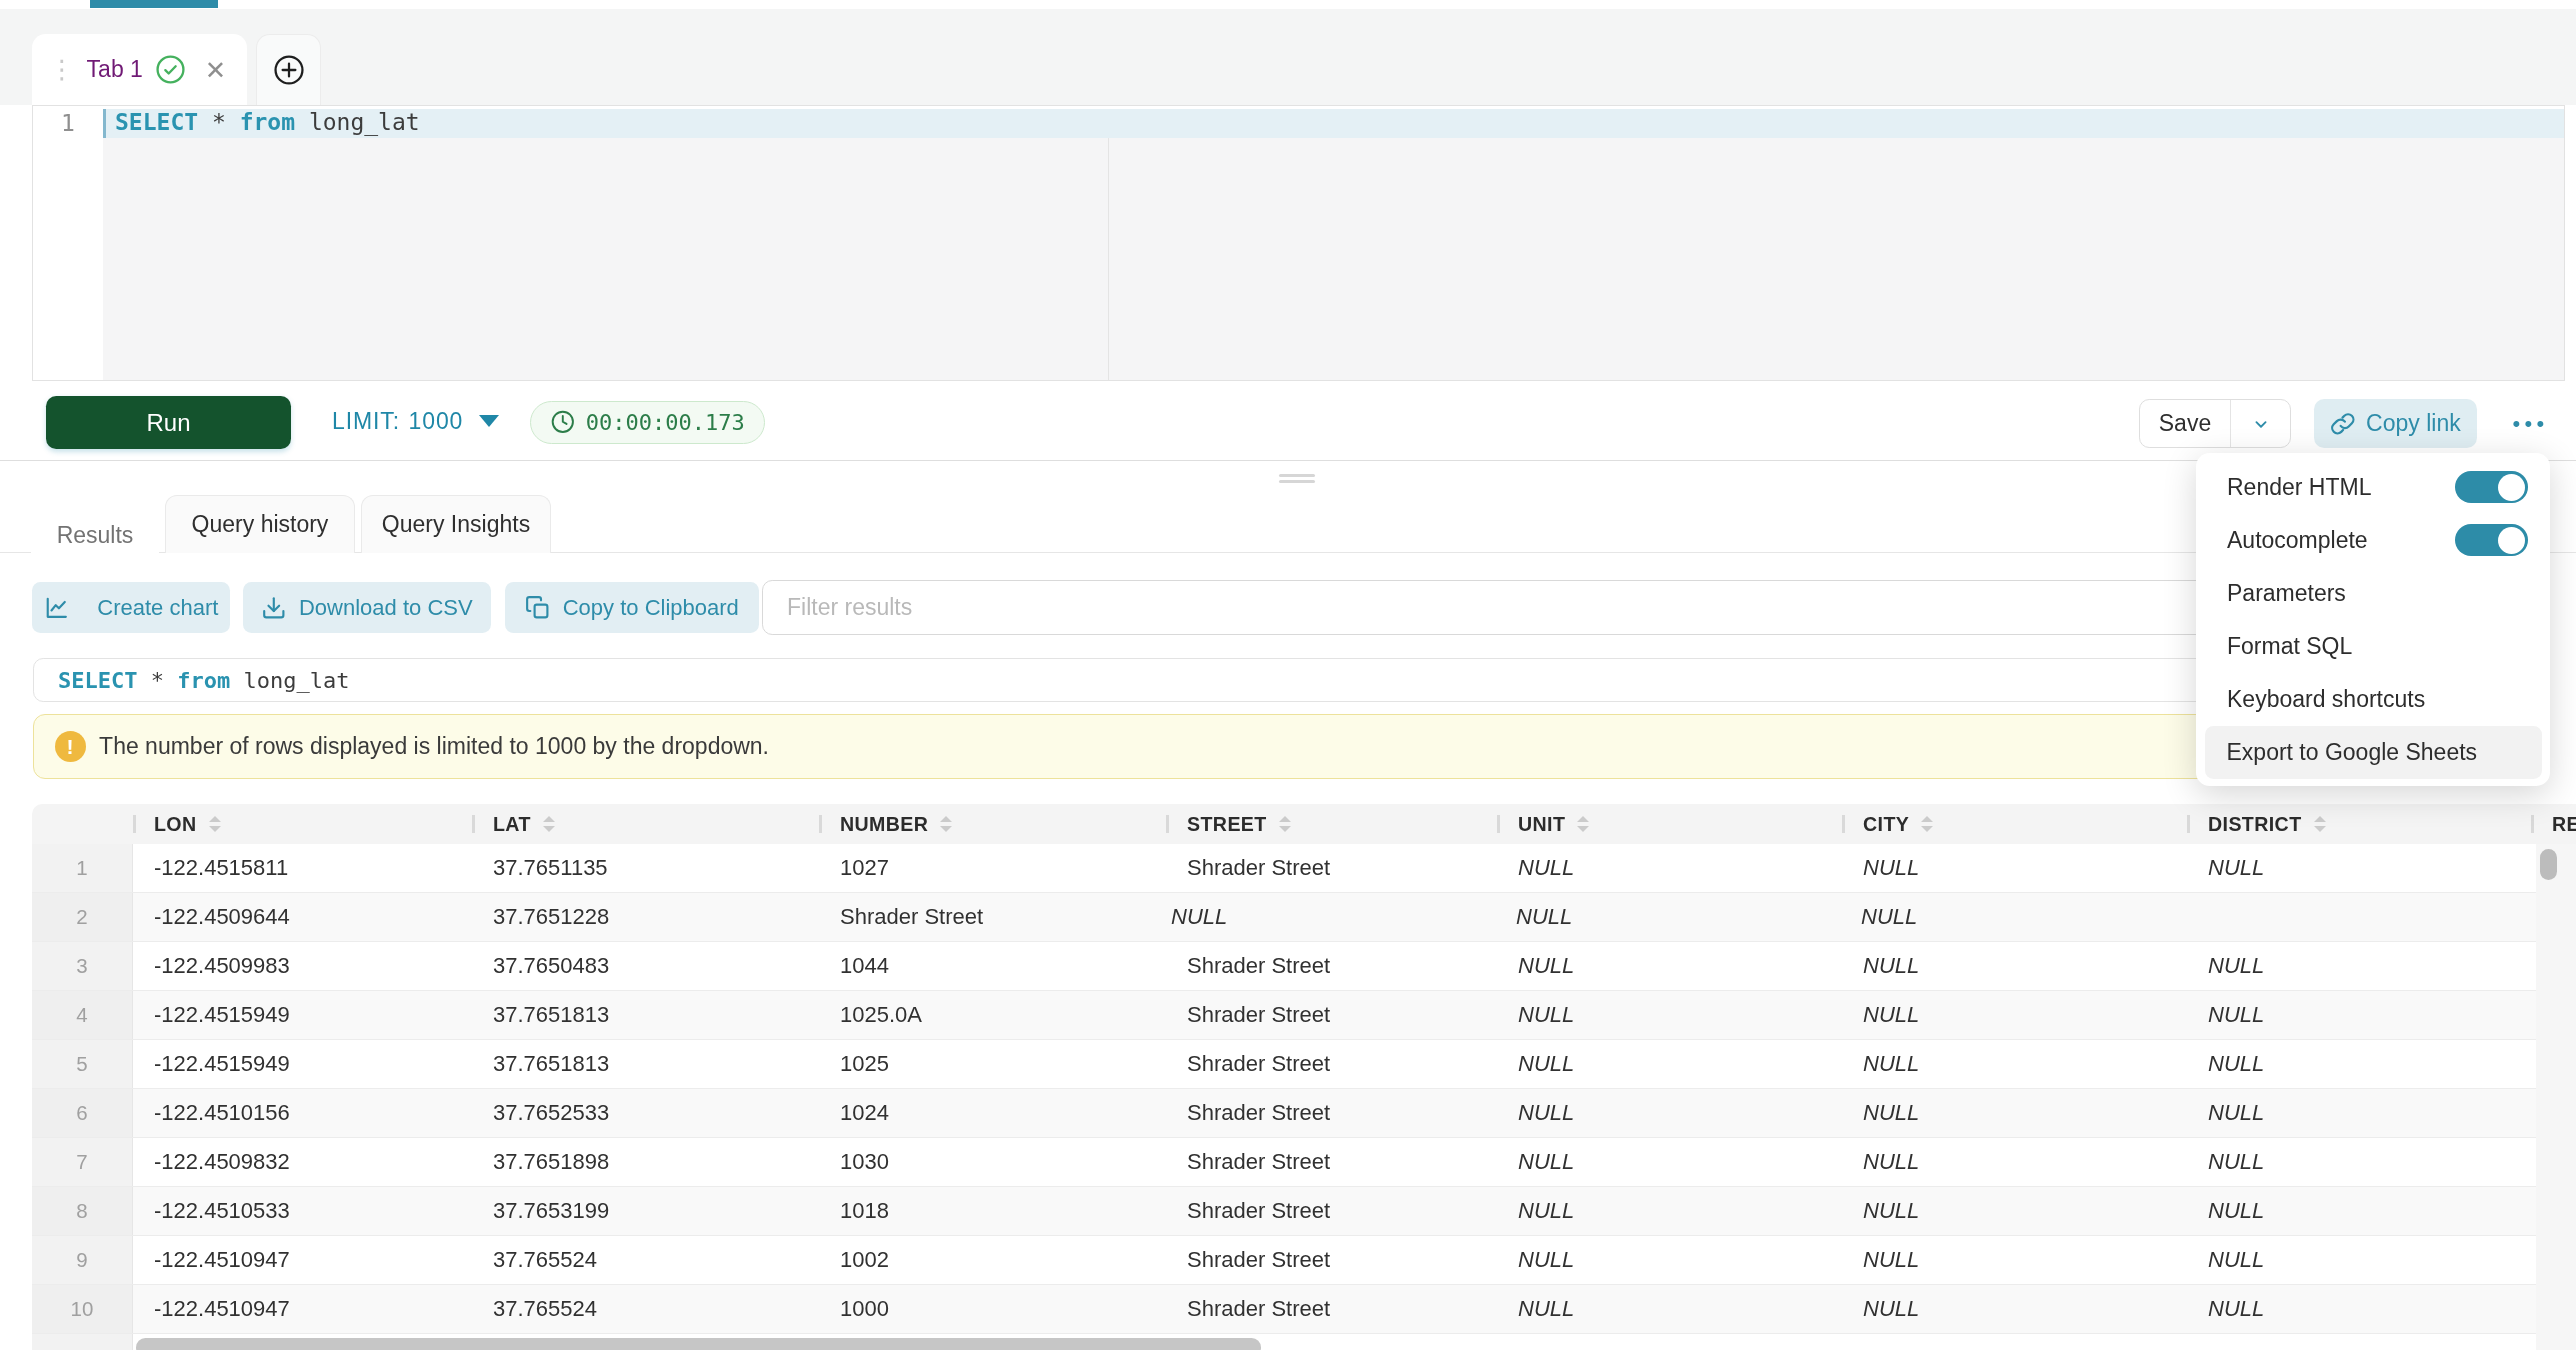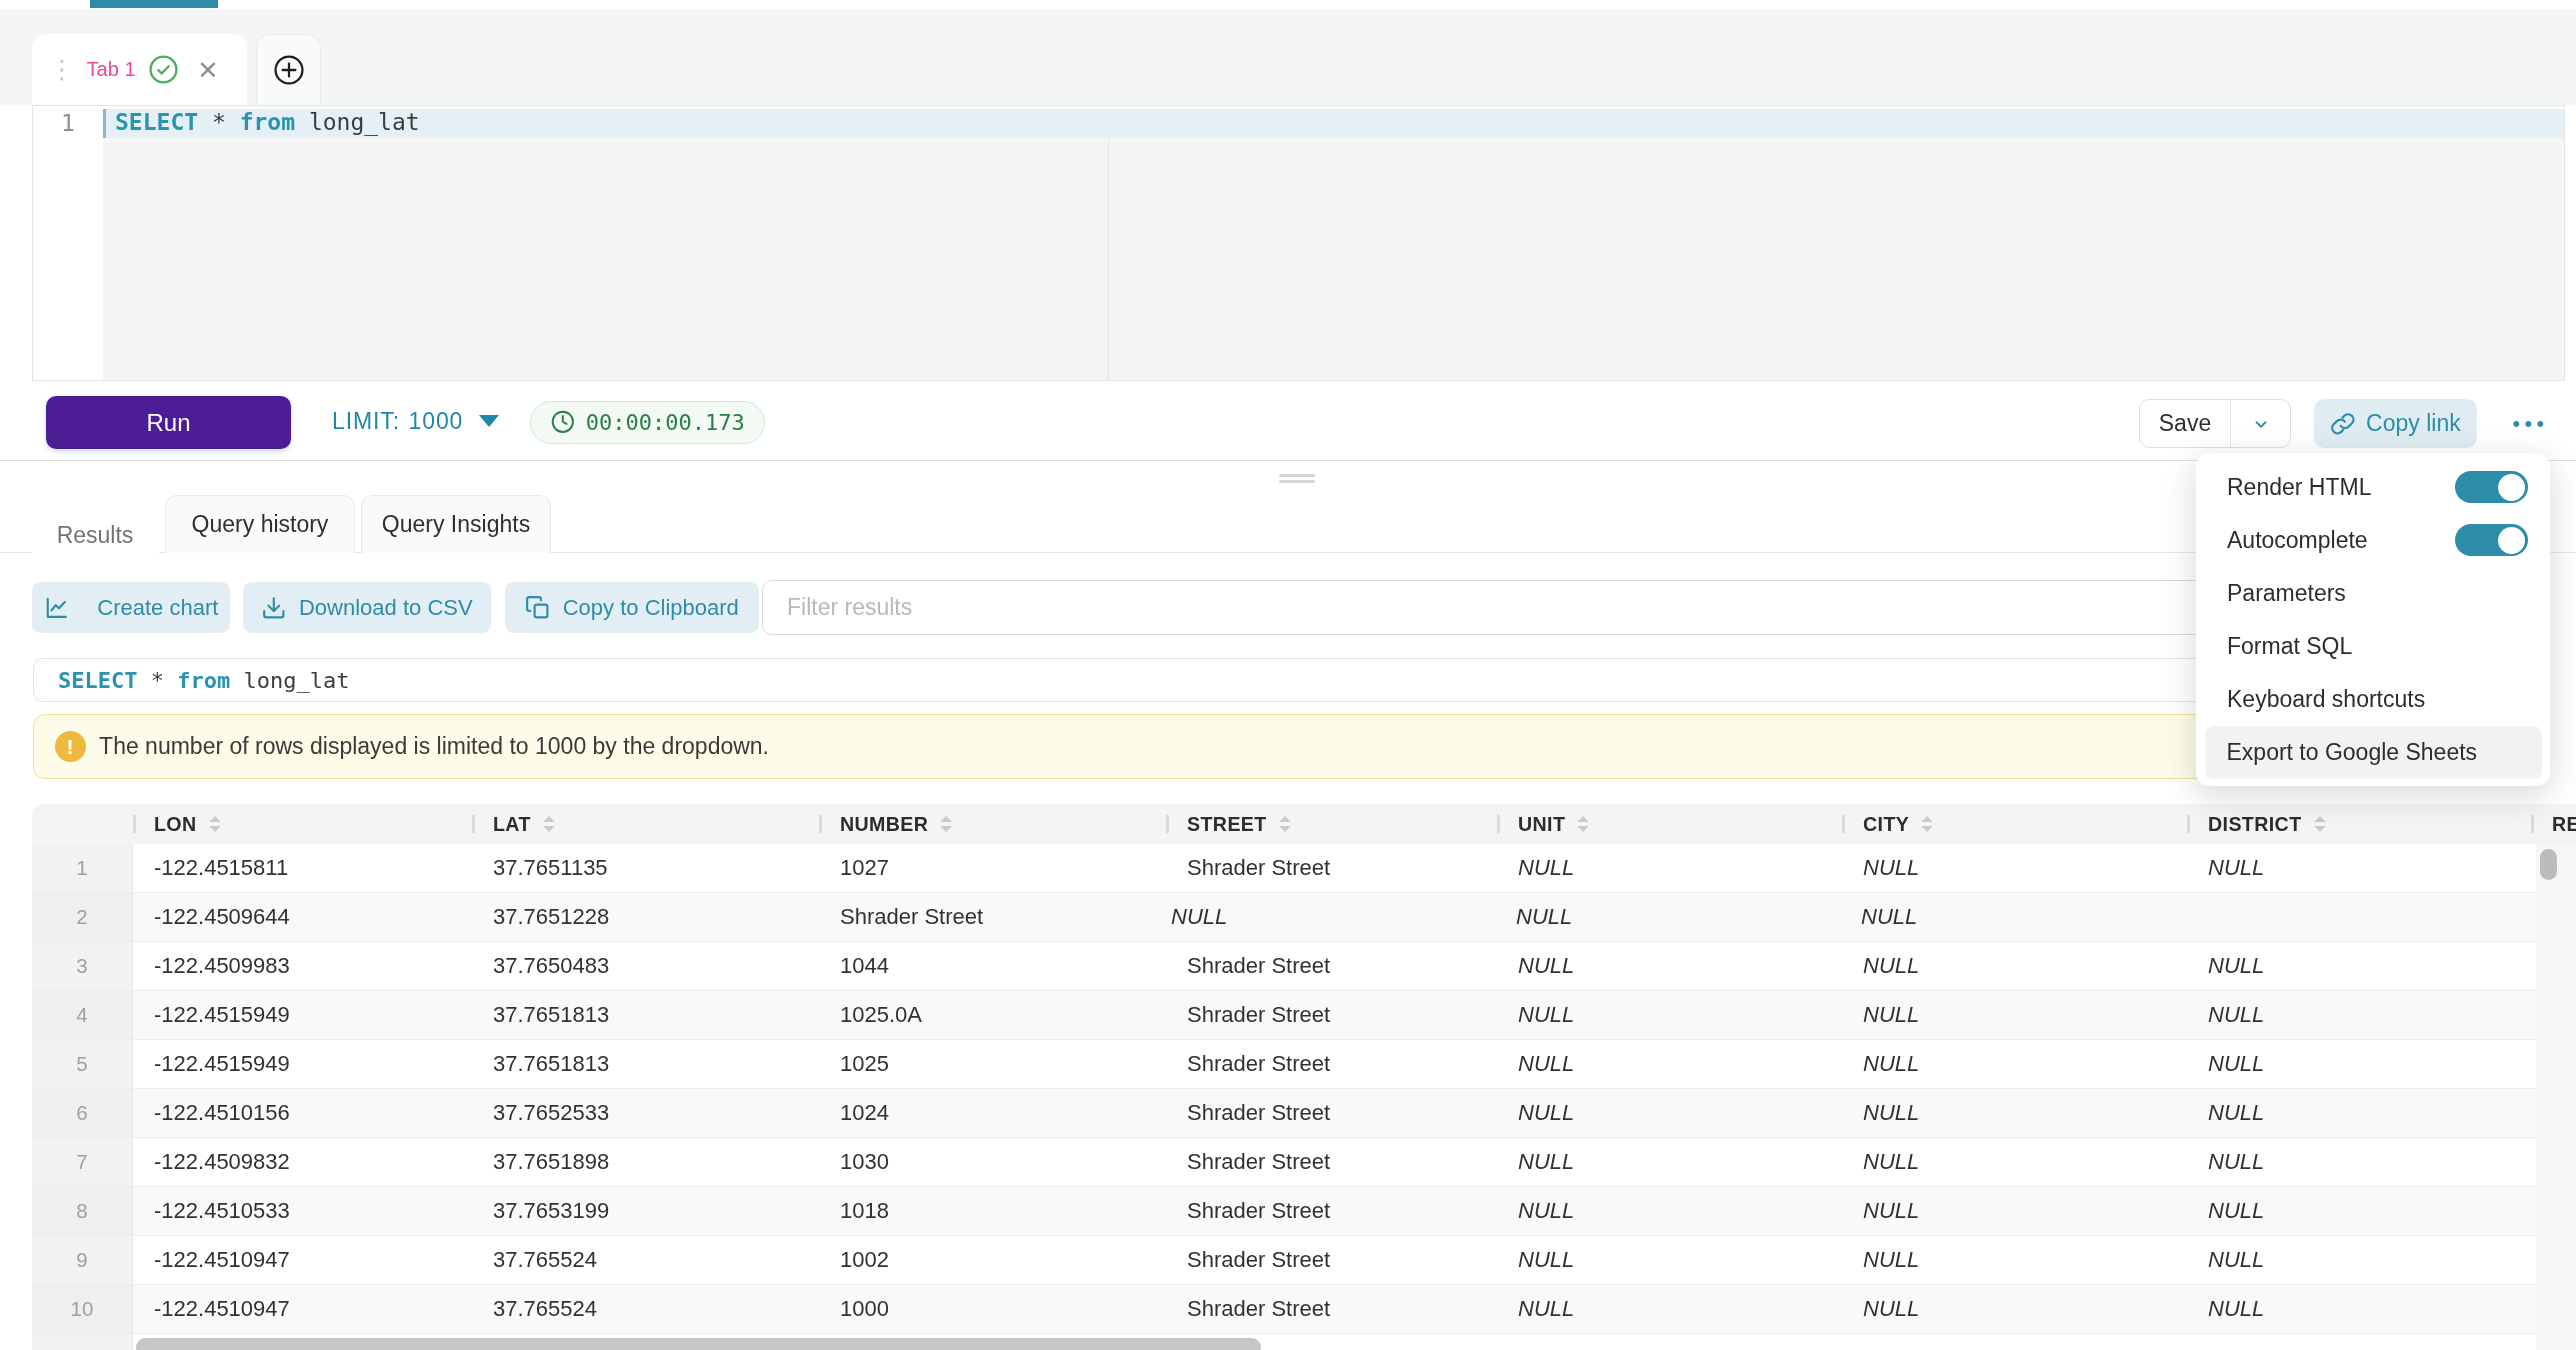--- a/index.html
+++ b/index.html
@@ -9,41 +9,41 @@
     font-family:"Liberation Sans", sans-serif; color:#2f2f2f;
   }
   
   .top-strip { position:absolute; left:0; top:0; width:2576px; height:8.5px; background:#fff; }
   .top-indicator { position:absolute; left:90px; top:0; width:128px; height:7.7px; background:#2e8ca9; }
   
   .tabbar { position:absolute; left:0; top:8.5px; width:2576px; height:96px; background:#f4f5f5; }
   .doc-tab { position:absolute; left:32px; top:25.6px; width:215px; height:71px; background:#fff;
     border-radius:13.6px 13.6px 0 0; display:flex; align-items:center; padding:0 17px; gap:12px; }
   .doc-tab .grip { color:#c9c9c9; font-size:25.6px; line-height:1; }
-  .doc-tab .tab-label { color:#ec4899; font-size:20px; }
+  .doc-tab .tab-label { color:#701a75; font-size:23px; }
   .check-icon { width:31px; height:31px; flex:0 0 auto; }
   .doc-tab .close { color:#8f8f8f; font-size:25.6px; margin-left:6.8px; }
   .add-tab { position:absolute; left:256px; top:25.6px; width:65px; height:71px; background:#f9fafa;
     border:0.9px solid #ececec; border-bottom:none; border-radius:13.6px 13.6px 0 0;
     display:flex; align-items:center; justify-content:center; }
   
   .editor { position:absolute; left:32px; top:105px; width:2533px; height:276px;
     border:0.9px solid #e2e2e2; background:#fff; }
   .gutter { position:absolute; left:0; top:0; width:70px; height:100%; background:#fff; }
   .gutter .ln { display:block; text-align:center; margin-top:4.3px; color:#8f8f8f;
     font:23px "DejaVu Sans Mono", monospace; }
   .active-line { position:absolute; left:70px; top:2.6px; right:0; height:29px; background:#e4f0f5; }
   .caret-bar { position:absolute; left:0; top:0; width:3.4px; height:100%; background:#84b8ce; }
   .code { position:absolute; left:12px; top:0.9px; font:23px "DejaVu Sans Mono", monospace; color:#3c3c3c; white-space:pre; }
   .code .kw, .sqlbar .kw { color:#2a93b0; font-weight:bold; }
   .editor-empty { position:absolute; left:70px; top:32px; right:0; bottom:0; background:#f5f5f6; }
   .editor-vline { position:absolute; left:1005px; top:0; width:0.9px; height:100%; background:#e4e4e4; }
   
   .runbar { position:absolute; left:0; top:381px; width:2576px; height:80px; background:#fff; border-bottom:0.9px solid #dedede; }
-  .run-btn { position:absolute; left:46px; top:15.3px; width:245px; height:53px; background:#4c1d95;
+  .run-btn { position:absolute; left:46px; top:15.3px; width:245px; height:53px; background:#14532d;
     border:none; border-radius:10.2px; color:#fff; font-size:24px; font-family:inherit;
     box-shadow:0 2.6px 5.1px rgba(48,144,174,.25); }
   .limit { position:absolute; left:332px; top:0; height:80px; display:flex; align-items:center; gap:8.5px;
     color:#1f87a7; font-size:23px; letter-spacing:0.9px; }
   .limit .tri { width:0; height:0; border-left:10.2px solid transparent; border-right:10.2px solid transparent;
     border-top:12.8px solid #1f87a7; margin-left:6.8px; }
   .timer { position:absolute; left:530px; top:19.6px; height:43px; padding:0 19px; display:flex; align-items:center; gap:10.2px;
     background:#f3faf3; border:1.7px solid #cde9cd; border-radius:22px;
     color:#2c7d49; font:22px "DejaVu Sans Mono", monospace; }
   .save-split { position:absolute; left:2139px; top:18px; width:152px; height:49px; background:#fff;

